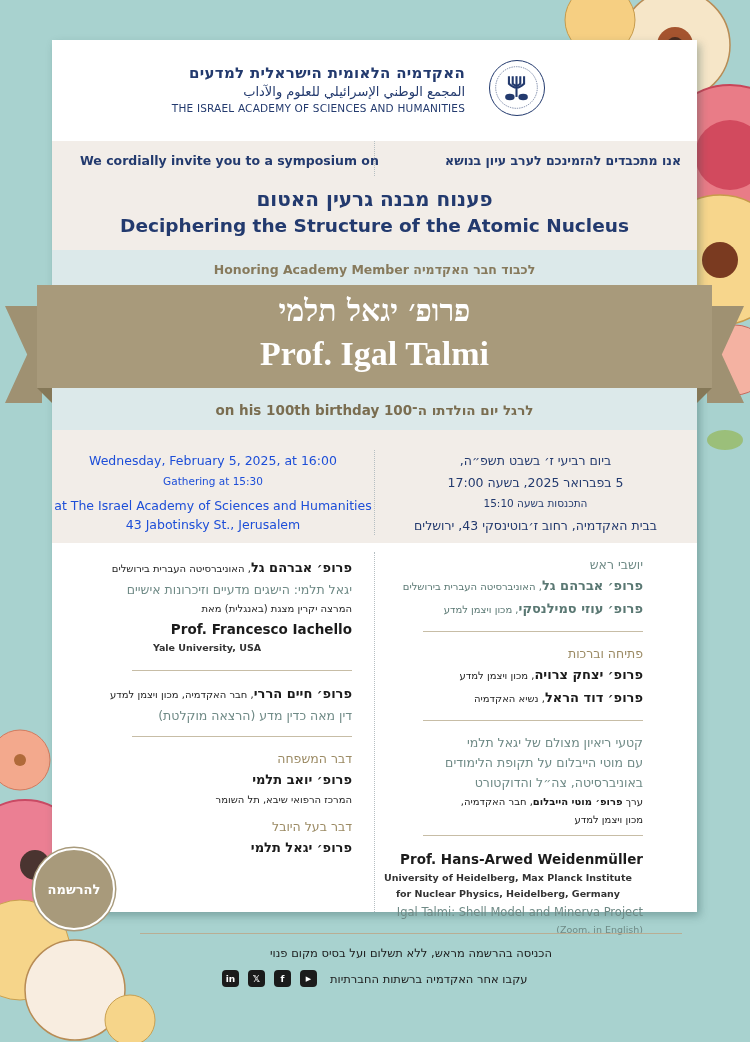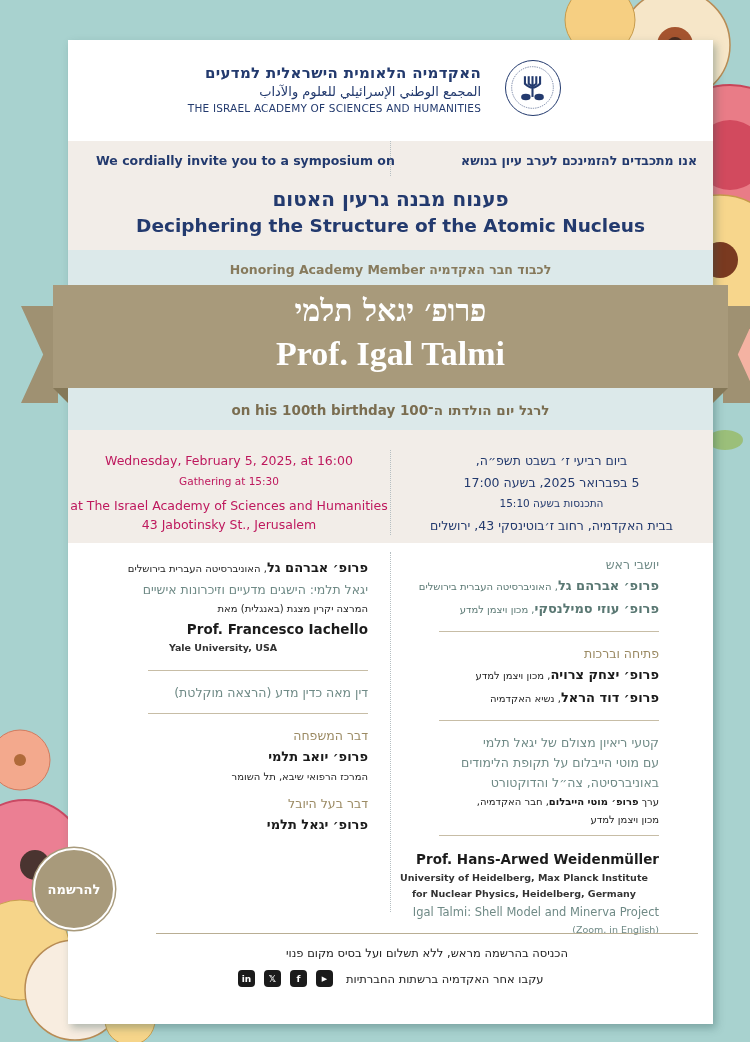--- a/index.html
+++ b/index.html
@@ -1,19 +1,19 @@
 <!DOCTYPE html>
 <html><head>
 <meta charset="utf-8">
 <style>
   *{box-sizing:border-box;margin:0;padding:0;}
   html,body{width:750px;height:1042px;overflow:hidden;}
   body{background:#a8d2cf;font-family:"DejaVu Sans","Liberation Sans",sans-serif;position:relative;}
   .flowers{position:absolute;pointer-events:none;}
-  .card{position:absolute;left:68px;top:40px;width:645px;height:984px;background:#fff;box-shadow:3px 4px 8px rgba(40,80,80,.35);}
+  .card{position:absolute;left:52px;top:40px;width:645px;height:872px;background:#fff;box-shadow:3px 4px 8px rgba(40,80,80,.35);}
   .band{position:absolute;left:0;width:100%;}
   .hdr{top:0;height:101px;background:#fff;}
   .beige1{top:101px;height:109px;background:#f2ede8;}
   .blue{top:210px;height:180px;background:#dce9ea;}
   .beige2{top:390px;height:113px;background:#f2ede8;}
   .logo-txt{position:absolute;right:232px;top:24px;text-align:right;color:#233a6e;}
   .logo-he{font-size:15px;font-weight:bold;direction:rtl;letter-spacing:.3px;}
   .logo-ar{font-size:13px;direction:rtl;margin-top:2px;}
   .logo-en{font-size:10.5px;margin-top:3px;letter-spacing:.2px;}
   .emblem{position:absolute;left:437px;top:20px;width:56px;height:56px;border-radius:50%;border:1.5px solid #233a6e;}
@@ -24,21 +24,21 @@
   .title-en{position:absolute;left:0;width:100%;top:175px;text-align:center;font-size:18.5px;font-weight:bold;color:#233a6e;}
   .honor{position:absolute;left:0;width:100%;top:222px;text-align:center;font-size:12.5px;font-weight:bold;color:#877a5c;}
   .ribbon-main{position:absolute;left:-15px;top:245px;width:675px;height:103px;background:#a89a7b;z-index:3;}
   .ribbon-tail-l{position:absolute;left:-47px;top:266px;width:37px;height:97px;background:#9f9172;z-index:2;clip-path:polygon(0 0,100% 0,100% 100%,0 100%,60% 50%);}
   .ribbon-tail-r{position:absolute;right:-47px;top:266px;width:37px;height:97px;background:#9f9172;z-index:2;clip-path:polygon(0 0,100% 0,40% 50%,100% 100%,0 100%);}
   .ribbon-fold-l{position:absolute;left:-15px;top:348px;width:15px;height:15px;background:#857858;clip-path:polygon(0 0,100% 0,100% 100%);z-index:2;}
   .ribbon-fold-r{position:absolute;right:-15px;top:348px;width:15px;height:15px;background:#857858;clip-path:polygon(0 0,100% 0,0 100%);z-index:2;}
   .rb-he{position:absolute;width:100%;top:8px;text-align:center;font-family:"DejaVu Serif","Liberation Serif",serif;font-size:30px;font-weight:bold;color:#fff;direction:rtl;}
   .rb-en{position:absolute;width:100%;top:50px;text-align:center;font-family:"Liberation Serif","DejaVu Serif",serif;font-size:34px;font-weight:bold;color:#fff;}
   .bday{position:absolute;left:0;width:100%;top:362px;text-align:center;font-size:13.5px;font-weight:bold;color:#7a6d50;}
-  .date-en{position:absolute;left:0;width:322px;top:410px;text-align:center;color:#be185d;}
+  .date-en{position:absolute;left:0;width:322px;top:410px;text-align:center;color:#1d4ed8;}
   .date-he{position:absolute;left:322px;width:323px;top:410px;text-align:center;color:#233a6e;direction:rtl;}
   .l1{font-size:12.5px;line-height:22px;}
   .l2{font-size:10.5px;line-height:18px;}
   .l3{font-size:12.5px;line-height:19px;}
   .col{position:absolute;direction:rtl;text-align:right;}
   .colR{right:54px;top:515px;width:270px;}
   .colL{right:345px;top:515px;width:290px;}
   .sec-t{font-size:12.5px;color:#6f8a86;line-height:20px;}
   .sec-g{font-size:12.5px;color:#9b8a63;line-height:20px;}
   .nm{font-size:13px;font-weight:bold;color:#1b1b1b;line-height:22px;}
@@ -168,20 +168,21 @@
 
   <div class="col colL" style="padding-top:2px;">
     <div class="nm"><span>פרופ׳ אברהם גל</span><span class="aff">, האוניברסיטה העברית בירושלים</span></div>
     <div class="sec-t">יגאל תלמי: הישגים מדעיים וזיכרונות אישיים</div>
     <div class="sm">המרצה יקרין מצגת (באנגלית) מאת</div>
     <div class="en">
         <div class="en-nm">Prof. Francesco Iachello</div>
     <div class="en-aff">Yale University, USA</div>
       </div>
     <div class="hr" style="margin-top:14px"></div>
+    <div class="nm"><span>פרופ׳ חיים הררי</span><span class="aff">, חבר האקדמיה, מכון ויצמן למדע</span></div>
     <div class="sec-t">דין מאה כדין מדע (הרצאה מוקלטת)</div>
     <div class="hr"></div>
     <div class="sec-g">דבר המשפחה</div>
     <div class="nm">פרופ׳ יואב תלמי</div>
     <div class="sm">המרכז הרפואי שיבא, תל השומר</div>
     <div class="sec-g" style="margin-top:8px">דבר בעל היובל</div>
     <div class="nm">פרופ׳ יגאל תלמי</div>
   </div>
 
   <div class="foot-hr"></div>

